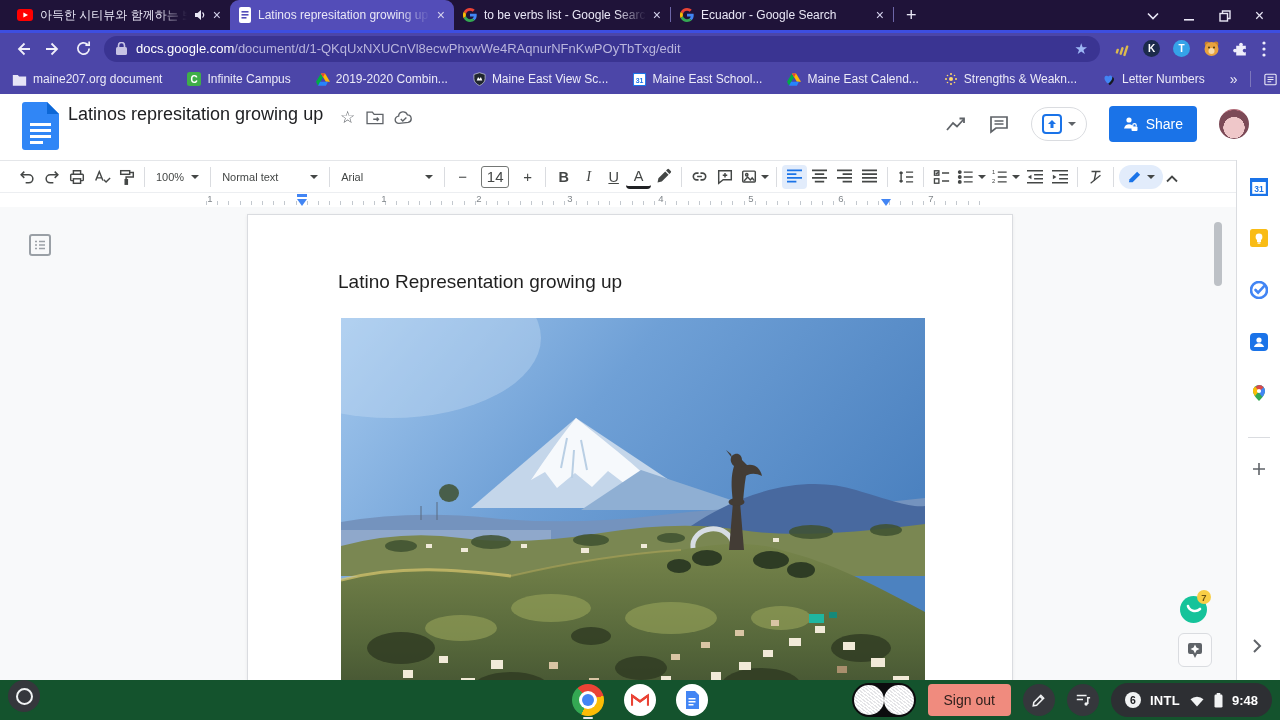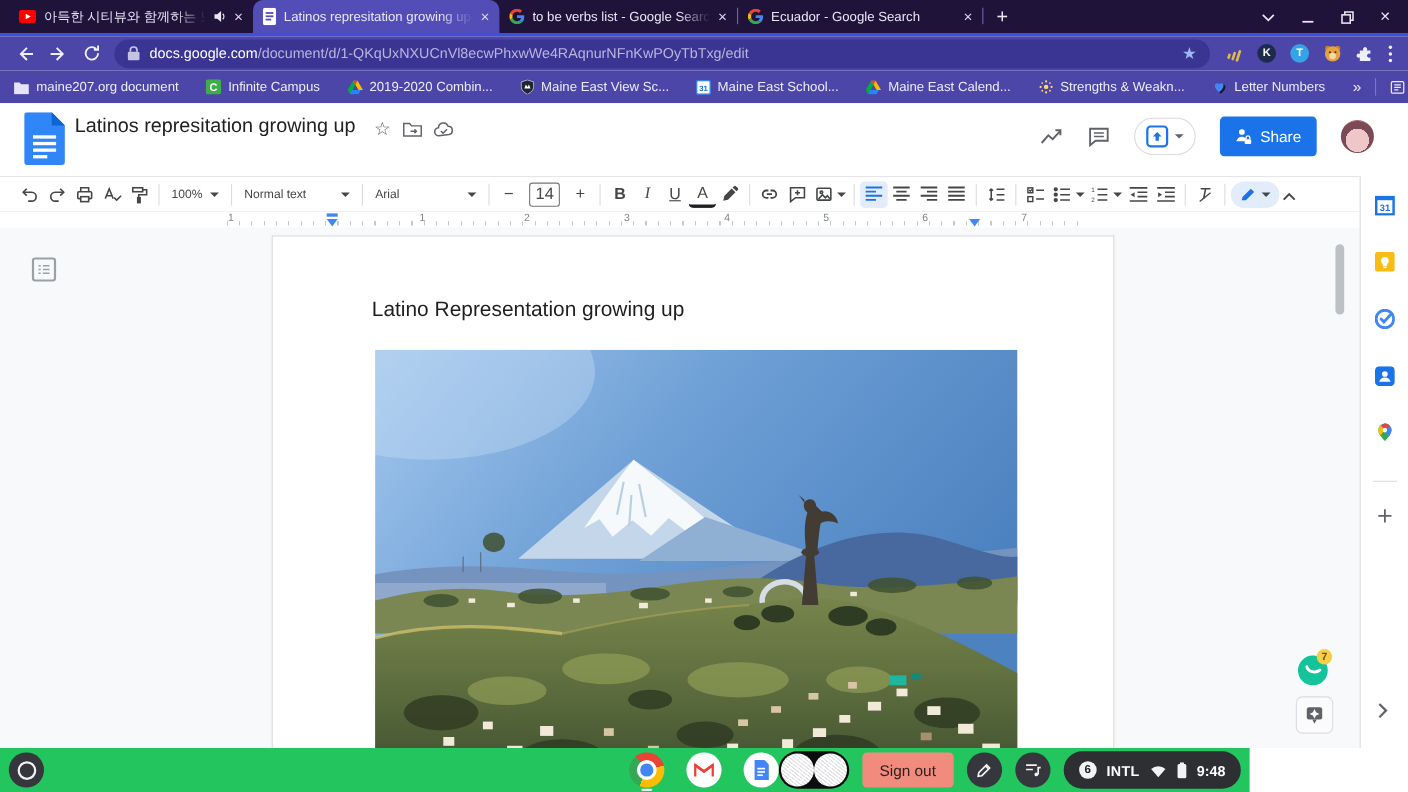--- a/index.html
+++ b/index.html
@@ -81,21 +81,21 @@
   .grammarly{position:absolute;left:1180px;top:389px;width:27px;height:27px;border-radius:50%;background:#15c39a;display:flex;align-items:center;justify-content:center;}
   .gram-badge{position:absolute;left:17px;top:-6px;width:14px;height:14px;border-radius:50%;background:#f8ce46;color:#6a5212;font-size:9.5px;font-weight:bold;display:flex;align-items:center;justify-content:center;}
   .explore-btn{position:absolute;left:1178px;top:426px;width:32px;height:32px;background:#fbfbfc;border:1px solid #dadce0;border-radius:6px;display:flex;align-items:center;justify-content:center;}
 
   
   .side-panel{position:absolute;right:0;top:66px;width:44px;height:520px;background:#fff;border-left:1px solid #dadce0;box-sizing:border-box;}
   .sp-ic{position:absolute;left:13px;width:18px;height:18px;}
   .sp-div{position:absolute;left:11px;width:22px;height:1px;background:#dadce0;}
 
   
-  .shelf{position:absolute;left:0;top:680px;width:1136px;height:40px;background:#22c55e;display:flex;align-items:center;}
+  .shelf{position:absolute;left:0;top:680px;width:1280px;height:40px;background:#14532d;display:flex;}
   .launcher{width:32px;height:32px;border-radius:50%;background:#35373c;margin-left:8px;display:flex;align-items:center;justify-content:center;}
   .launch-ring{width:13px;height:13px;border:2px solid #f1f3f4;border-radius:50%;}
   .shelf-center{position:absolute;left:572px;top:4px;display:flex;gap:20px;}
   .app-ic{width:32px;height:32px;border-radius:50%;position:relative;}
   .white-circle{background:#fff;display:flex;align-items:center;justify-content:center;}
   .run-dot{position:absolute;left:11px;bottom:-3px;width:10px;height:2px;background:#e8eaed;border-radius:1px;}
   .shelf-right{position:absolute;right:8px;top:3px;display:flex;align-items:center;gap:12px;height:34px;}
   .acct-pill{width:64px;height:34px;border-radius:17px;background:#0c0c0e;position:relative;}
   .acct{position:absolute;top:2px;width:30px;height:30px;border-radius:50%;
         background:repeating-linear-gradient(38deg,#fff 0 1.5px,#e4e4e7 1.5px 2.6px);}

